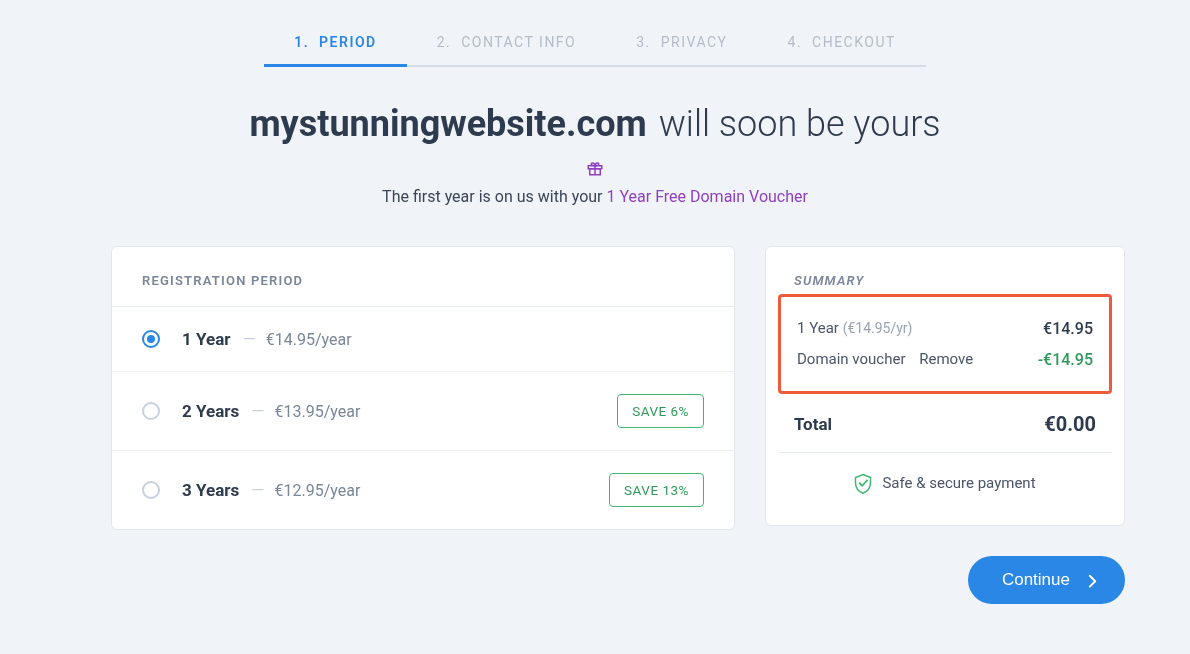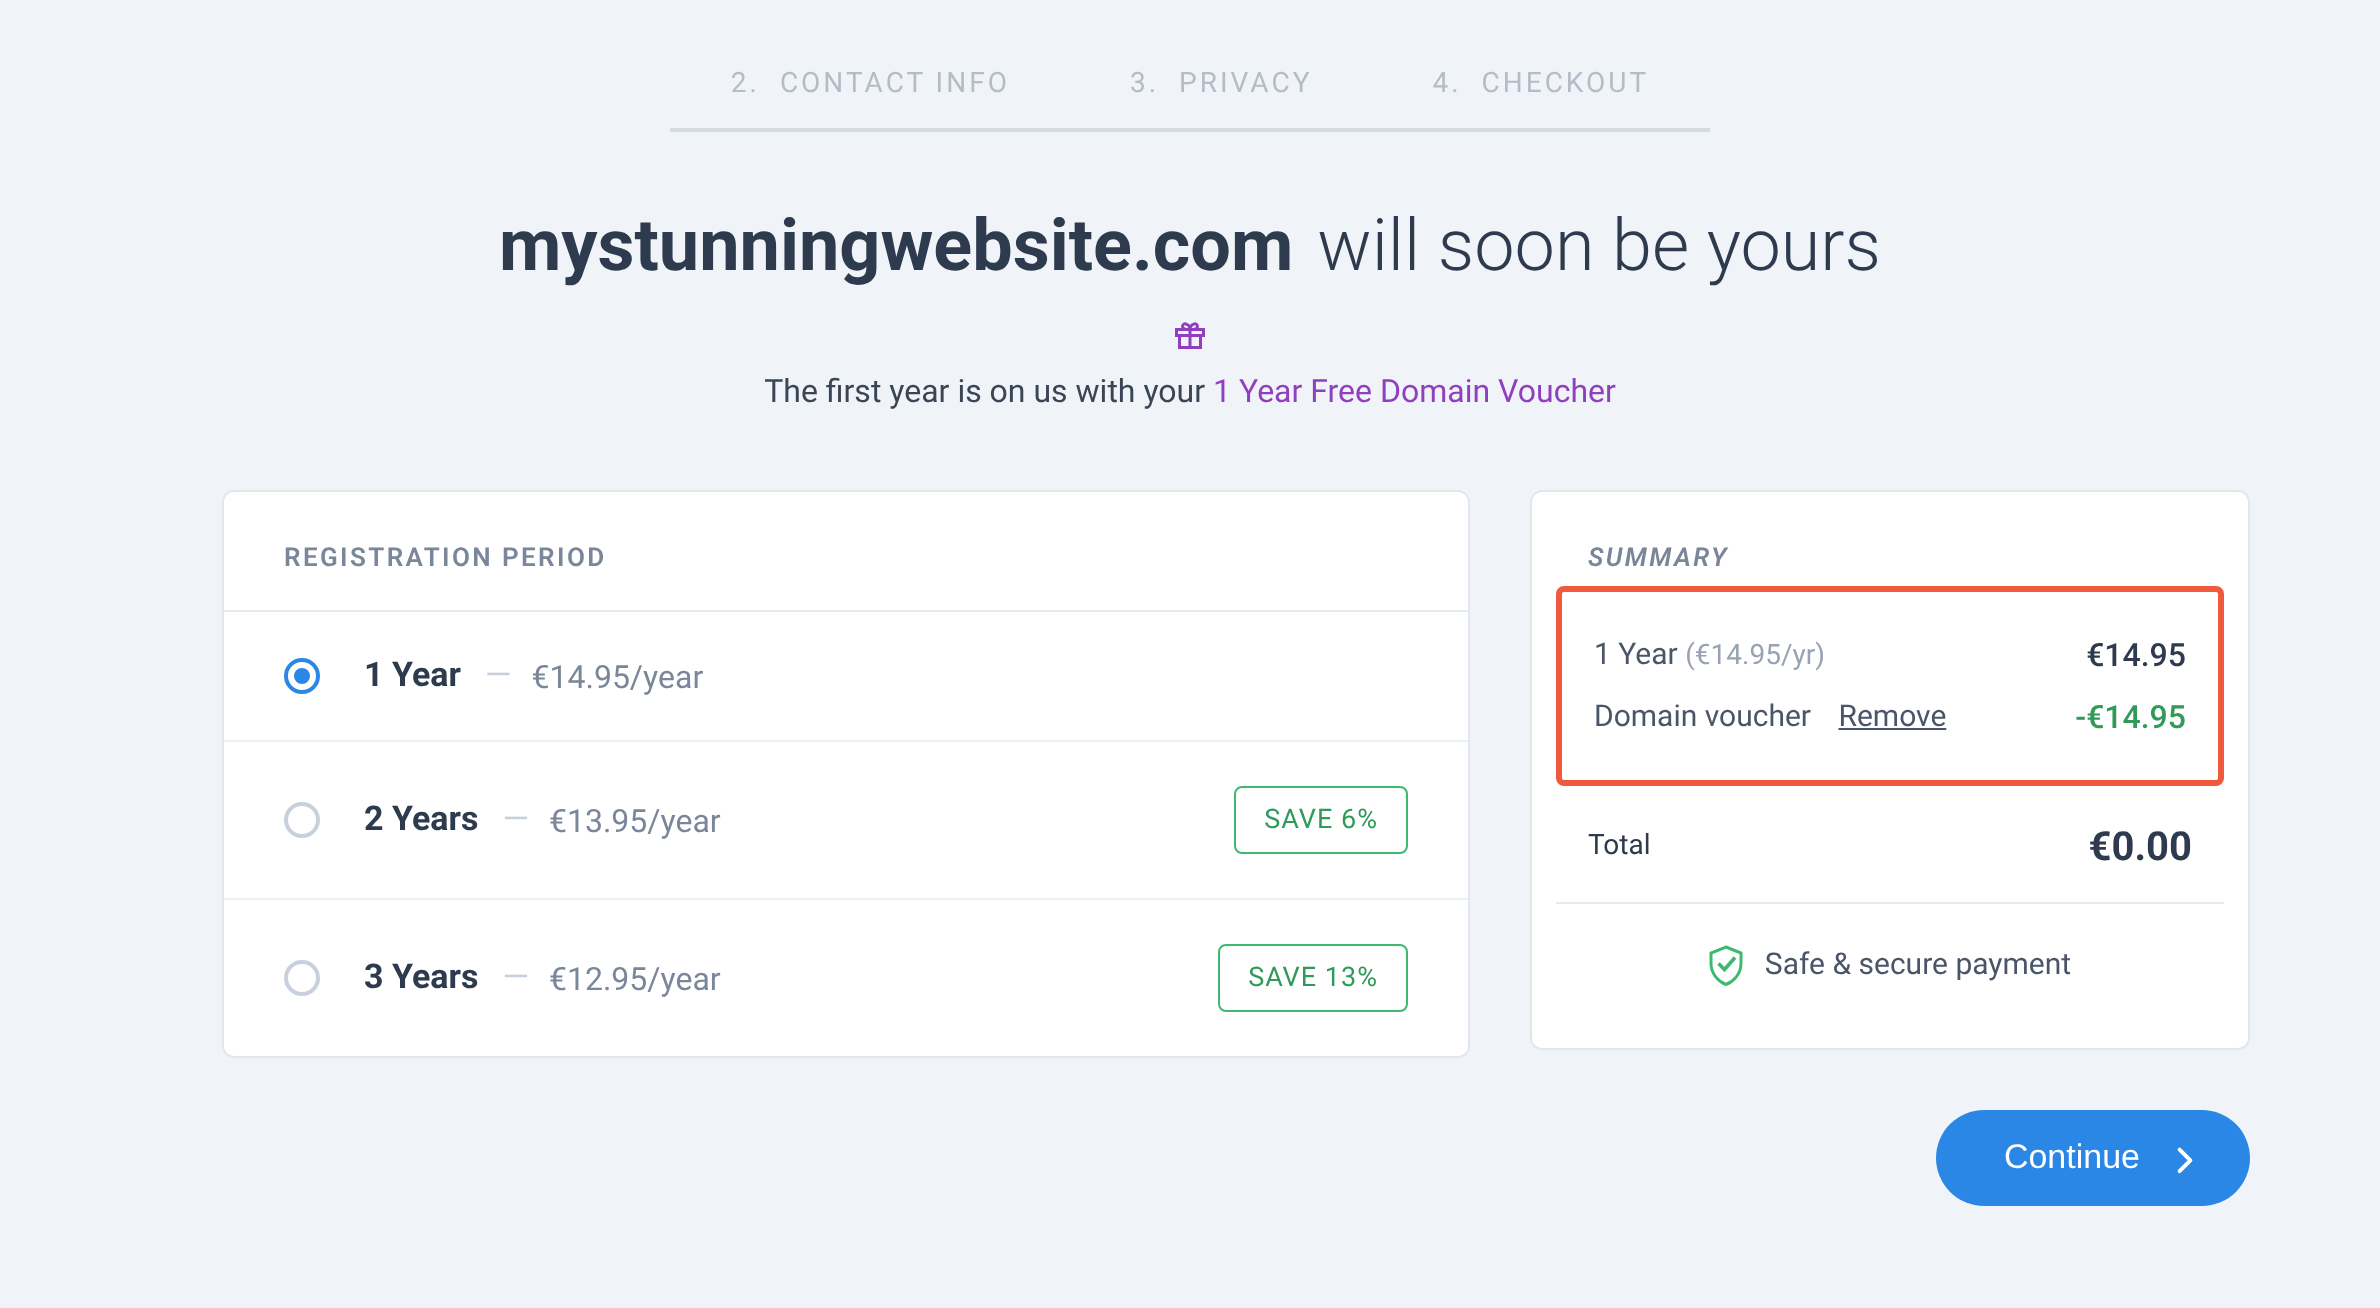--- a/index.html
+++ b/index.html
@@ -164,33 +164,32 @@
     display: flex;
     font-size: 15px;
     color: #4a5568;
     padding: 6px 0;
   }
   .summary-line .label { flex: 1 1 auto; }
   .summary-line .amount { font-weight: 500; color: #2e3b4e; font-size:16px; }
   .summary-line .amount.discount { color: #2f9a5a; }
   .summary-line .sub { color: #98a2b3; font-size: 14px; }
   .summary-line .remove {
-    text-decoration: underline;
     color: #4a5568;
     cursor: pointer;
     margin-left: 10px;
     margin-top: 16px;
   }
   .total-row {
     display:flex; justify-content: space-between; align-items: center;
     padding: 4px 16px 16px 16px;
     border-bottom: 1px solid #e6ebf1;
     margin: 0 0 20px 0;
   }
-  .total-row .total-label { font-size: 14px; font-weight: 400; color: #2e3b4e; }
+  .total-row .total-label { font-size: 17px; font-weight: 700; color: #2e3b4e; }
   .total-row .total-amount { font-size: 20px; font-weight: 700; color: #2e3b4e; }
   .secure-row {
     display: flex; justify-content: center; align-items: center;
     gap: 10px;
     color: #4a5568;
     font-size: 15px;
     padding: 0 0 22px 0;
   }
   .shield-icon { width: 18px; height: 20px; }
   
@@ -211,20 +210,24 @@
     cursor: pointer;
   }
   .chevron-right-icon { width: 9px; height: 14px; }
 </style>
 </head>
 <body>
 
 <div class="container">
 
   <div class="stepper">
+    <div class="step active">
+      <span>1.</span>&nbsp;
+      <span>PERIOD</span>
+    </div>
     <div class="step">
       <span>2.</span>&nbsp;
       <span>CONTACT INFO</span>
     </div>
     <div class="step">
       <span>3.</span>&nbsp;
       <span>PRIVACY</span>
     </div>
     <div class="step">
       <span>4.</span>&nbsp;

